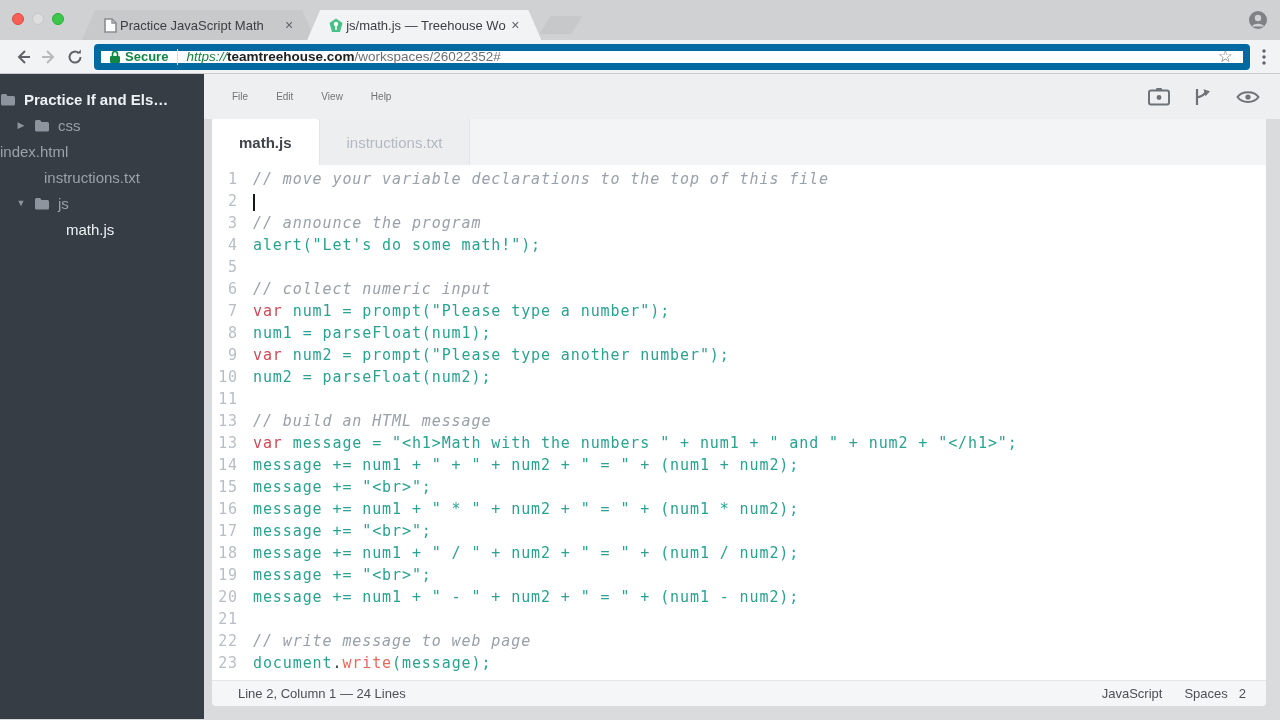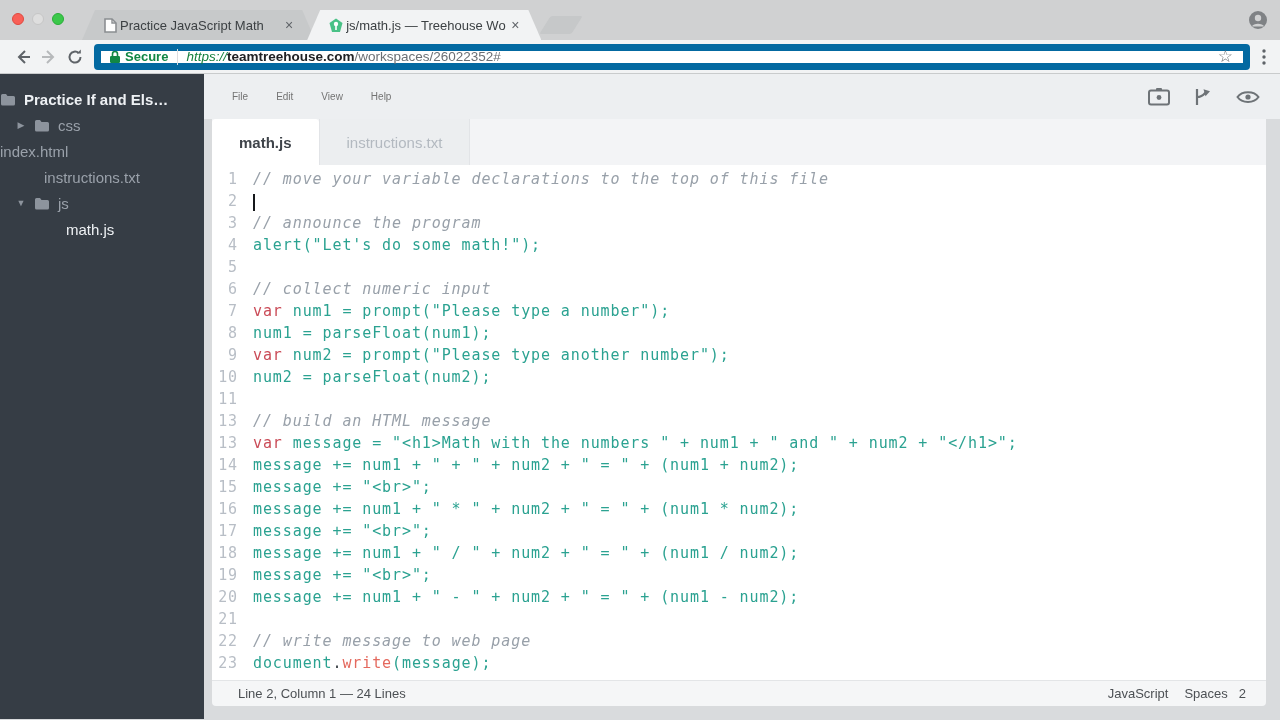--- a/index.html
+++ b/index.html
@@ -68,21 +68,21 @@
   .t-comment { color:#98a0a9; font-style:italic; }
   .t-kw { color:#ca4b57; }
   .t-code { color:#2ba291; }
   .t-plain { color:#3c4248; }
   .t-fn { color:#e4695e; }
   .t-cursor { display:inline-block; width:2px; height:17px; background:#15181b;
               vertical-align:middle; margin-top:2px; }
   .statusbar { height:26px; background:#f5f6f7; border-top:1px solid #e3e5e7;
                border-radius:0 0 4px 4px; display:flex; align-items:center;
                padding:0 20px 0 26px; font-size:13px; color:#4c5054; flex:none; }
-  .statusright { margin-left:auto; display:flex; gap:16px; align-items:center; }
+  .statusright { margin-left:auto; display:flex; gap:22px; align-items:center; }
   .spaces-group { display:flex; gap:11px; }
   svg { display:block; }
 </style>
 </head>
 <body>
 
 <div>
   <div class="tabstrip">
     <div class="lights">
       <span class="light red"></span>

